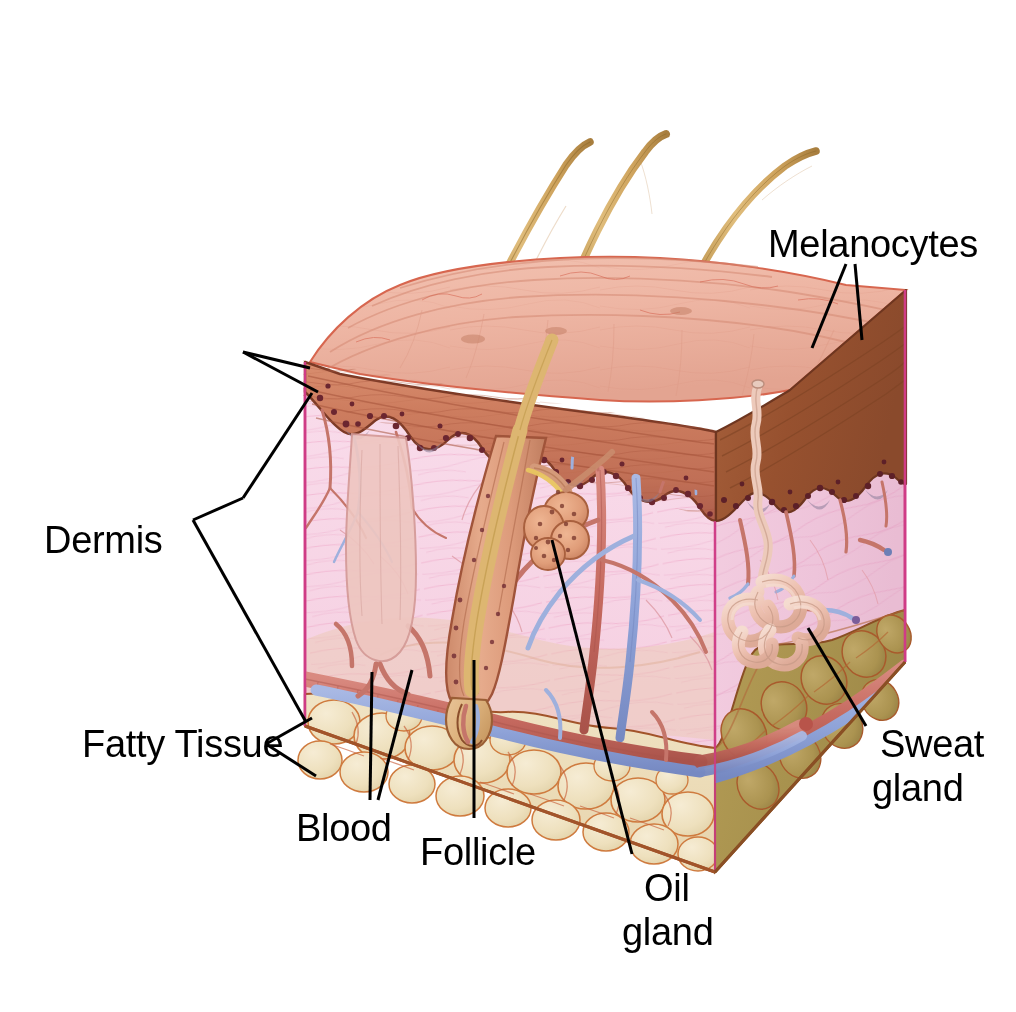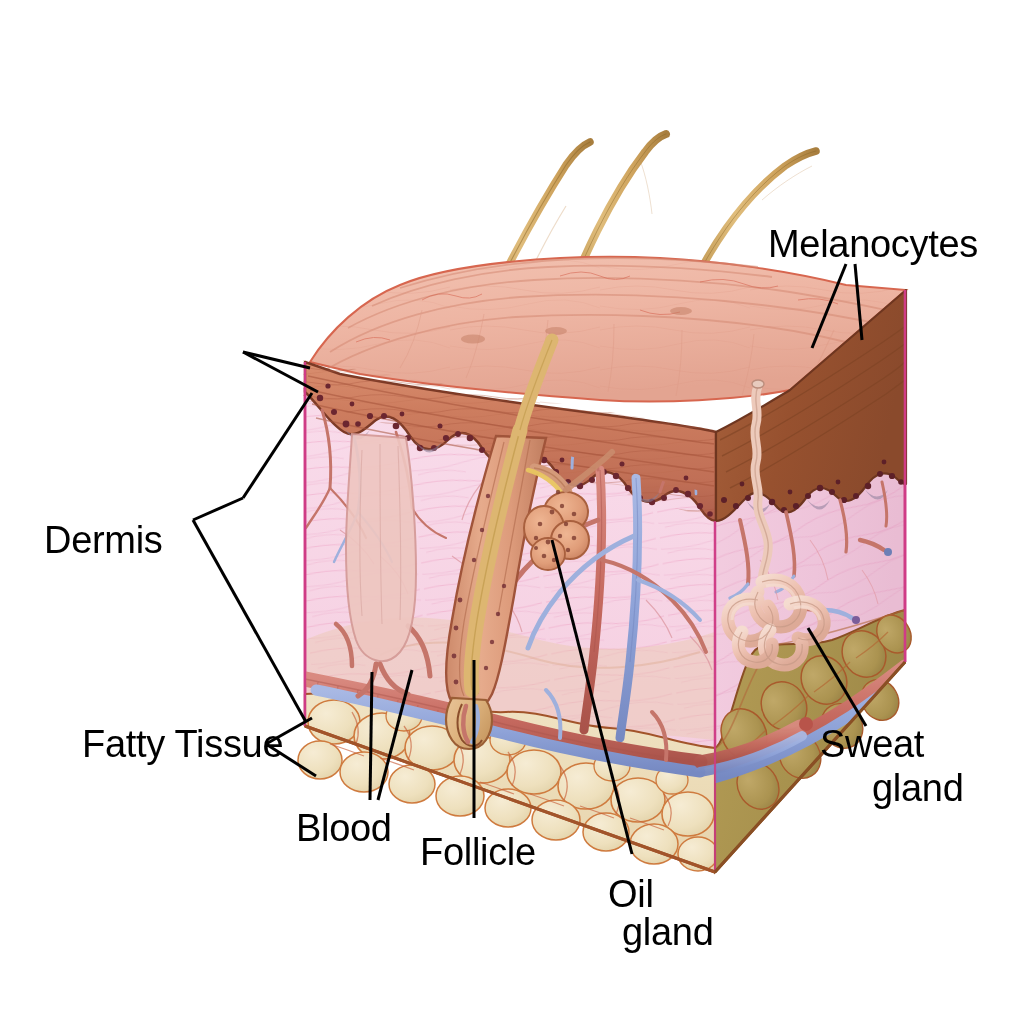--- a/index.html
+++ b/index.html
@@ -724,23 +724,23 @@
     </g>
   </svg>
 
 
   <div class="lbl" style="left:44px;top:498px;margin-top:20px;">Dermis</div>
 
   <div class="lbl" style="left:44px;top:722px;margin-left:38px;">Fatty Tissue</div>
 
   <div class="lbl" style="left:768px;top:222px;">Melanocytes</div>
 
-  <div class="lbl" style="left:820px;top:722px;">Sweat</div>
+  <div class="lbl" style="left:880px;top:722px;">Sweat</div>
   <div class="lbl" style="left:872px;top:766px;">gland</div>
 
   <div class="lbl" style="left:296px;top:806px;">Blood</div>
 
   <div class="lbl" style="left:420px;top:830px;">Follicle</div>
 
-  <div class="lbl" style="left:608px;top:866px;margin-top:6px;">Oil</div>
+  <div class="lbl" style="left:644px;top:866px;">Oil</div>
   <div class="lbl" style="left:622px;top:910px;">gland</div>
 
 </div>
 
 </body></html>

